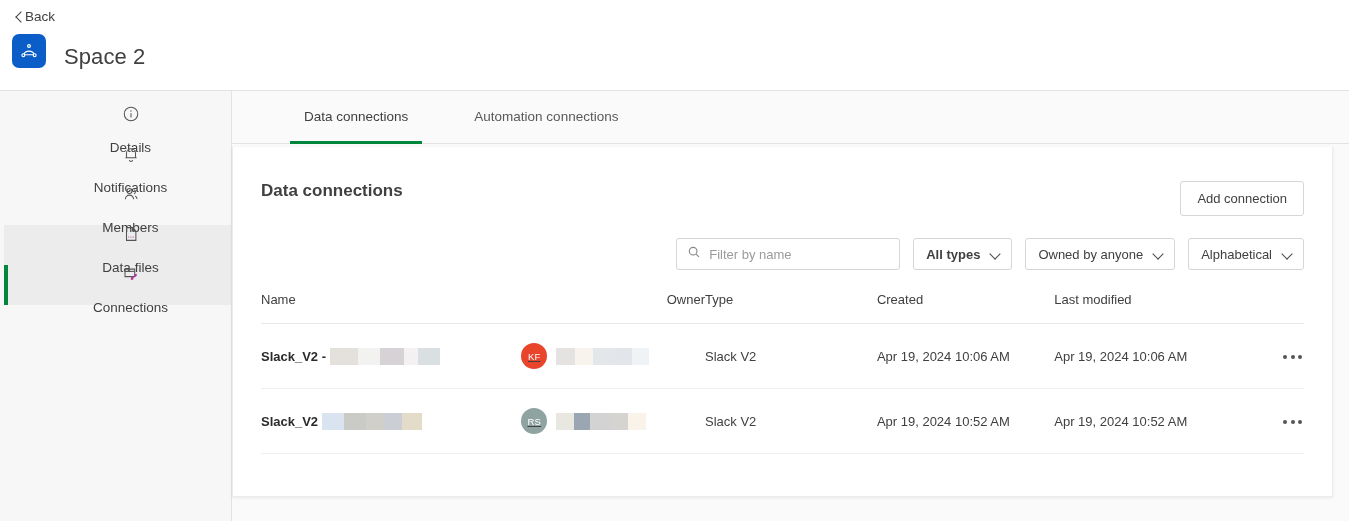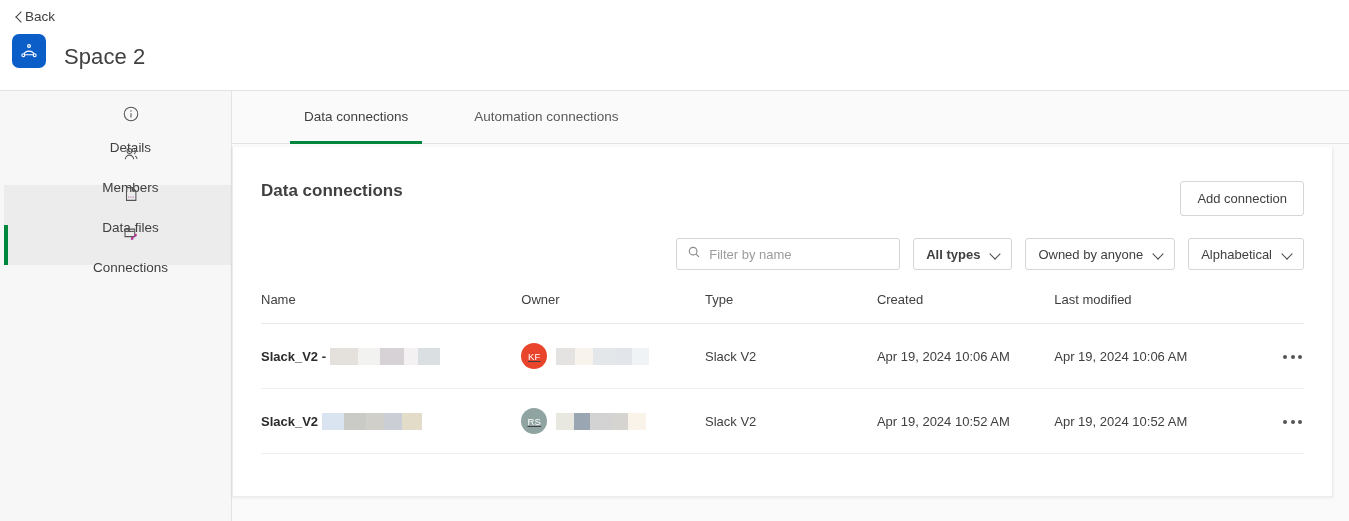--- a/index.html
+++ b/index.html
@@ -129,21 +129,21 @@
   th {
     text-align: left; font-size: 13px; font-weight: 400; color: #404040;
     padding: 0 0 16px 0; border-bottom: 1px solid #e8e8e8;
   }
   td {
     font-size: 13px; color: #404040; padding: 0;
     height: 65px; border-bottom: 1px solid #efefef; vertical-align: middle;
   }
   tbody tr:last-child td { border-bottom: 1px solid #efefef; }
   .col-name  { width: 265px; }
-  .col-owner { width: 187px; }
+  .col-owner { width: 187px; text-align: right; }
   .col-type  { width: 180px; }
   .col-created { width: 185px; }
   .col-mod   { width: 200px; }
   .col-menu  { width: 60px; text-align: right; }
 
   .name-cell { display: flex; align-items: center; }
   .name-strong { font-weight: 700; color: #2b2b2b; white-space: pre; }
   .owner-cell { display: flex; align-items: center; gap: 9px; text-decoration: underline; }
   .avatar {
     width: 26px; height: 26px; border-radius: 50%; flex: none;
@@ -188,20 +188,30 @@
       <span class="nav-icon">
         <svg width="18" height="18" viewBox="0 0 24 24" fill="none" stroke="#555" stroke-width="1.4">
           <circle cx="12" cy="12" r="9"></circle>
           <line x1="12" y1="11" x2="12" y2="16.5"></line>
           <circle cx="12" cy="8" r="0.9" fill="#555" stroke="none"></circle>
         </svg>
       </span>
       <span>Details</span>
     </div>
 
+    <div class="nav-item">
+      <span class="nav-icon">
+        <svg width="18" height="18" viewBox="0 0 24 24" fill="none" stroke="#555" stroke-width="1.4">
+          <path d="M6 17V11a6 6 0 0 1 12 0v6"></path>
+          <line x1="4.5" y1="17" x2="19.5" y2="17"></line>
+          <path d="M10 20a2 2 0 0 0 4 0"></path>
+        </svg>
+      </span>
+      <span>Notifications</span>
+    </div>
 
     <div class="nav-item">
       <span class="nav-icon">
         <svg width="18" height="18" viewBox="0 0 24 24" fill="none" stroke="#555" stroke-width="1.4">
           <circle cx="10" cy="8" r="3.3"></circle>
           <path d="M4.5 19a5.5 5.5 0 0 1 11 0"></path>
           <path d="M16 6.3a3 3 0 0 1 0 5.6"></path>
           <path d="M17.5 14.5a5 5 0 0 1 2.5 4.3"></path>
         </svg>
       </span>

